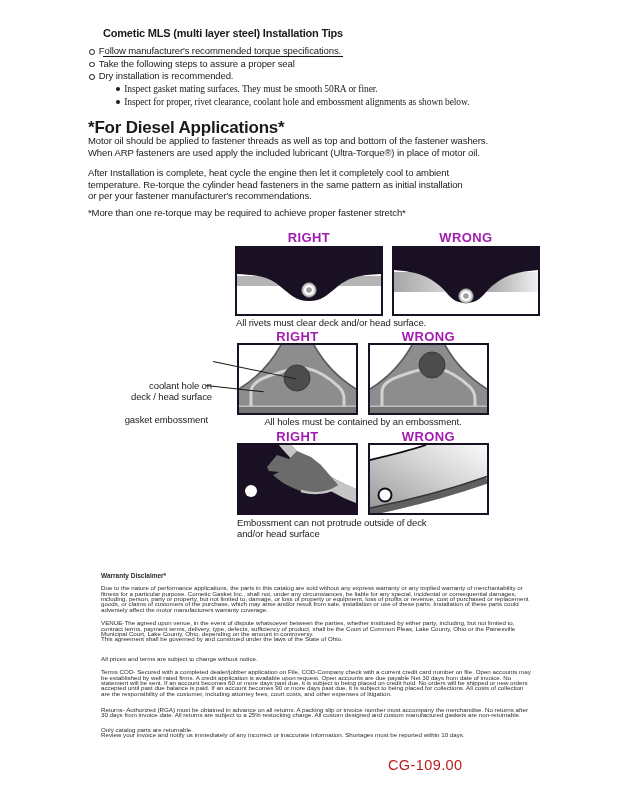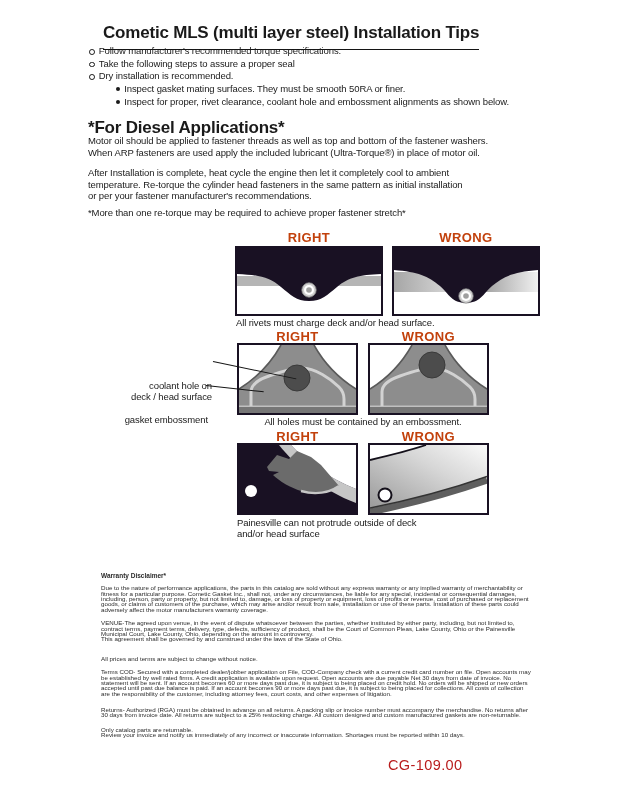--- a/index.html
+++ b/index.html
@@ -1,30 +1,30 @@
 <!DOCTYPE html>
 <html><head>
 <meta charset="utf-8">
 <style>
   html,body { margin:0; padding:0; background:#ffffff; }
   .page { position:relative; width:618px; height:800px; background:#fff;
           font-family:"Liberation Sans", sans-serif; color:#1a1a1a; overflow:hidden; }
   .abs { position:absolute; }
-  .title { font-weight:bold; font-size:17px; letter-spacing:-0.2px; display:inline-block;
-           border-bottom:1.6px solid #141414; padding-bottom:6px; white-space:nowrap; }
+  .title { font-weight:bold; font-size:11px; letter-spacing:-0.2px; display:inline-block;
+           border-bottom:1.6px solid #141414; padding-bottom:17px; white-space:nowrap; }
   .bullets { font-size:9.5px; line-height:12.7px; letter-spacing:-0.1px; }
   .bullet-row { display:flex; align-items:flex-start; white-space:nowrap; }
   .marker-circle { width:3.8px; height:3.8px; border:1px solid #1a1a1a; border-radius:50%;
                    margin:3.8px 4px 0 0; flex:none; background:#fff; }
   .marker-dot { width:4.2px; height:4.2px; background:#1a1a1a; border-radius:50%;
                 margin:3.8px 4px 0 0; flex:none; }
-  .sub { margin-left:27px; }
+  .sub { margin-left:27px;font-family:Liberation Serif, serif; }
   .h2 { font-weight:bold; font-size:17px; letter-spacing:-0.2px; white-space:nowrap; }
   .body-text { font-size:9.5px; line-height:11.7px; letter-spacing:-0.1px; white-space:pre; }
-  .dlabel { font-size:13px; font-weight:bold; letter-spacing:0.4px; text-align:center; color:#c2410c; }
+  .dlabel { font-size:13px; font-weight:bold; letter-spacing:0.4px; text-align:center; color:#a21caf; }
   .caption { font-size:9.5px; letter-spacing:-0.1px; white-space:nowrap; }
   svg.box { display:block; border:2px solid #191123; background:#fff; }
   .annot { font-size:9.5px; line-height:11px; text-align:right; letter-spacing:-0.1px;margin-top:36px; }
   .leader { position:absolute; height:1.2px; background:#161616; transform-origin:0 50%; z-index:5; }
   .legal { position:absolute; left:101px; top:573px; width:864px; transform:scale(0.5);
            transform-origin:0 0; font-size:12.4px; line-height:10.7px; color:#2b2b2b; }
   .legal .lp { position:absolute; left:0; width:864px; }
   .legal-heading { font-weight:bold; font-size:13px; }
   .doc-code { font-size:14.5px; letter-spacing:0.4px; color:#b91c1c; white-space:nowrap; }
 </style>
@@ -94,21 +94,21 @@
     <rect x="0" y="24" width="144" height="20" fill="url(#g-band)"></rect>
     <rect x="0" y="44" width="144" height="22" fill="#ffffff"></rect>
     <path d="M0,0 H144 V22 C120,24 110,28 98,38 C89,46 86,55 72,55 C58,55 55,46 46,38 C34,28 24,24 0,22 Z" fill="#191123"></path>
     <g>
       <circle cx="72" cy="48" r="7.2" fill="#cfcfcf" stroke="#8a8a8a" stroke-width="0.8"></circle>
       <circle cx="72" cy="48" r="5" fill="#ffffff"></circle>
       <circle cx="72" cy="48" r="2.8" fill="#9f9f9f"></circle>
     </g>
   </svg>
 
-  <div class="abs caption" style="left:236px; top:317px;">All rivets must charge deck and/or head surface.</div>
+  <div class="abs caption" style="left:236px; top:317px;">All rivets must clear deck and/or head surface.</div>
 
   <div class="abs dlabel" style="left:237px; top:329px; width:121px;">RIGHT</div>
   <div class="abs dlabel" style="left:368px; top:329px; width:121px;">WRONG</div>
 
   <div class="abs annot" style="left:100px; top:344px; width:112px; white-space:pre-line;">coolant hole on
 deck / head surface</div>
   <div class="abs annot" style="left:100px; top:378px; width:108px;">gasket embossment</div>
   <div class="leader" style="left:213px; top:361px; width:85px; transform:rotate(11.8deg);"></div>
   <div class="leader" style="left:206px; top:385px; width:58px; transform:rotate(6.2deg);"></div>
 
@@ -156,21 +156,21 @@
         <stop offset="1" stop-color="#969696"></stop>
       </linearGradient>
     </defs>
     <path d="M0,15 C26,9 44,4 56,0 L117,0 L117,36 C78,49 36,60 0,68 Z" fill="url(#g-band2)"></path>
     <path d="M0,15 C26,9 44,4 56,0" fill="none" stroke="#14101a" stroke-width="1.8"></path>
     <path d="M0,67 C38,59 80,48 117,35" fill="none" stroke="#5f5f5f" stroke-width="7"></path>
     <path d="M0,63 C38,55.5 80,44.5 117,31.5" fill="none" stroke="#333333" stroke-width="1.6"></path>
     <circle cx="15" cy="50" r="6.5" fill="#ffffff" stroke="#14101a" stroke-width="2"></circle>
   </svg>
 
-  <div class="abs caption" style="left:237px; top:517px;">Painesville can not protrude outside of deck</div>
+  <div class="abs caption" style="left:237px; top:517px;">Embossment can not protrude outside of deck</div>
   <div class="abs caption" style="left:237px; top:528px;">and/or head surface</div>
 
   <div class="legal">
     <div class="lp legal-heading" style="top:0;">Warranty Disclaimer*</div>
     <div class="lp" style="top:25px;">Due to the nature of performance applications, the parts in this catalog are sold without any express warranty or any implied warranty of merchantability or fitness for a particular purpose. Cometic Gasket Inc., shall not, under any circumstances, be liable for any special, incidental or consequential damages, including, person, party or property, but not limited to, damage, or loss of property or equipment, loss of profits or revenue, cost of purchased or replacement goods, or claims of customers of the purchase, which may arise and/or result from sale, installation or use of these parts. Installation of these parts could adversely affect the motor manufacturers warranty coverage.</div>
     <div class="lp" style="top:95px;">
       <div>VENUE-The agreed upon venue, in the event of dispute whatsoever between the parties, whether instituted by either party, including, but not limited to, contract terms, payment terms, delivery, type, defects, sufficiency of product, shall be the Court of Common Pleas, Lake County, Ohio or the Painesville Municipal Court, Lake County, Ohio, depending on the amount in controversy.</div>
       <div>This agreement shall be governed by and construed under the laws of the State of Ohio.</div>
     </div>
     <div class="lp" style="top:167px;">All prices and terms are subject to change without notice.</div>

